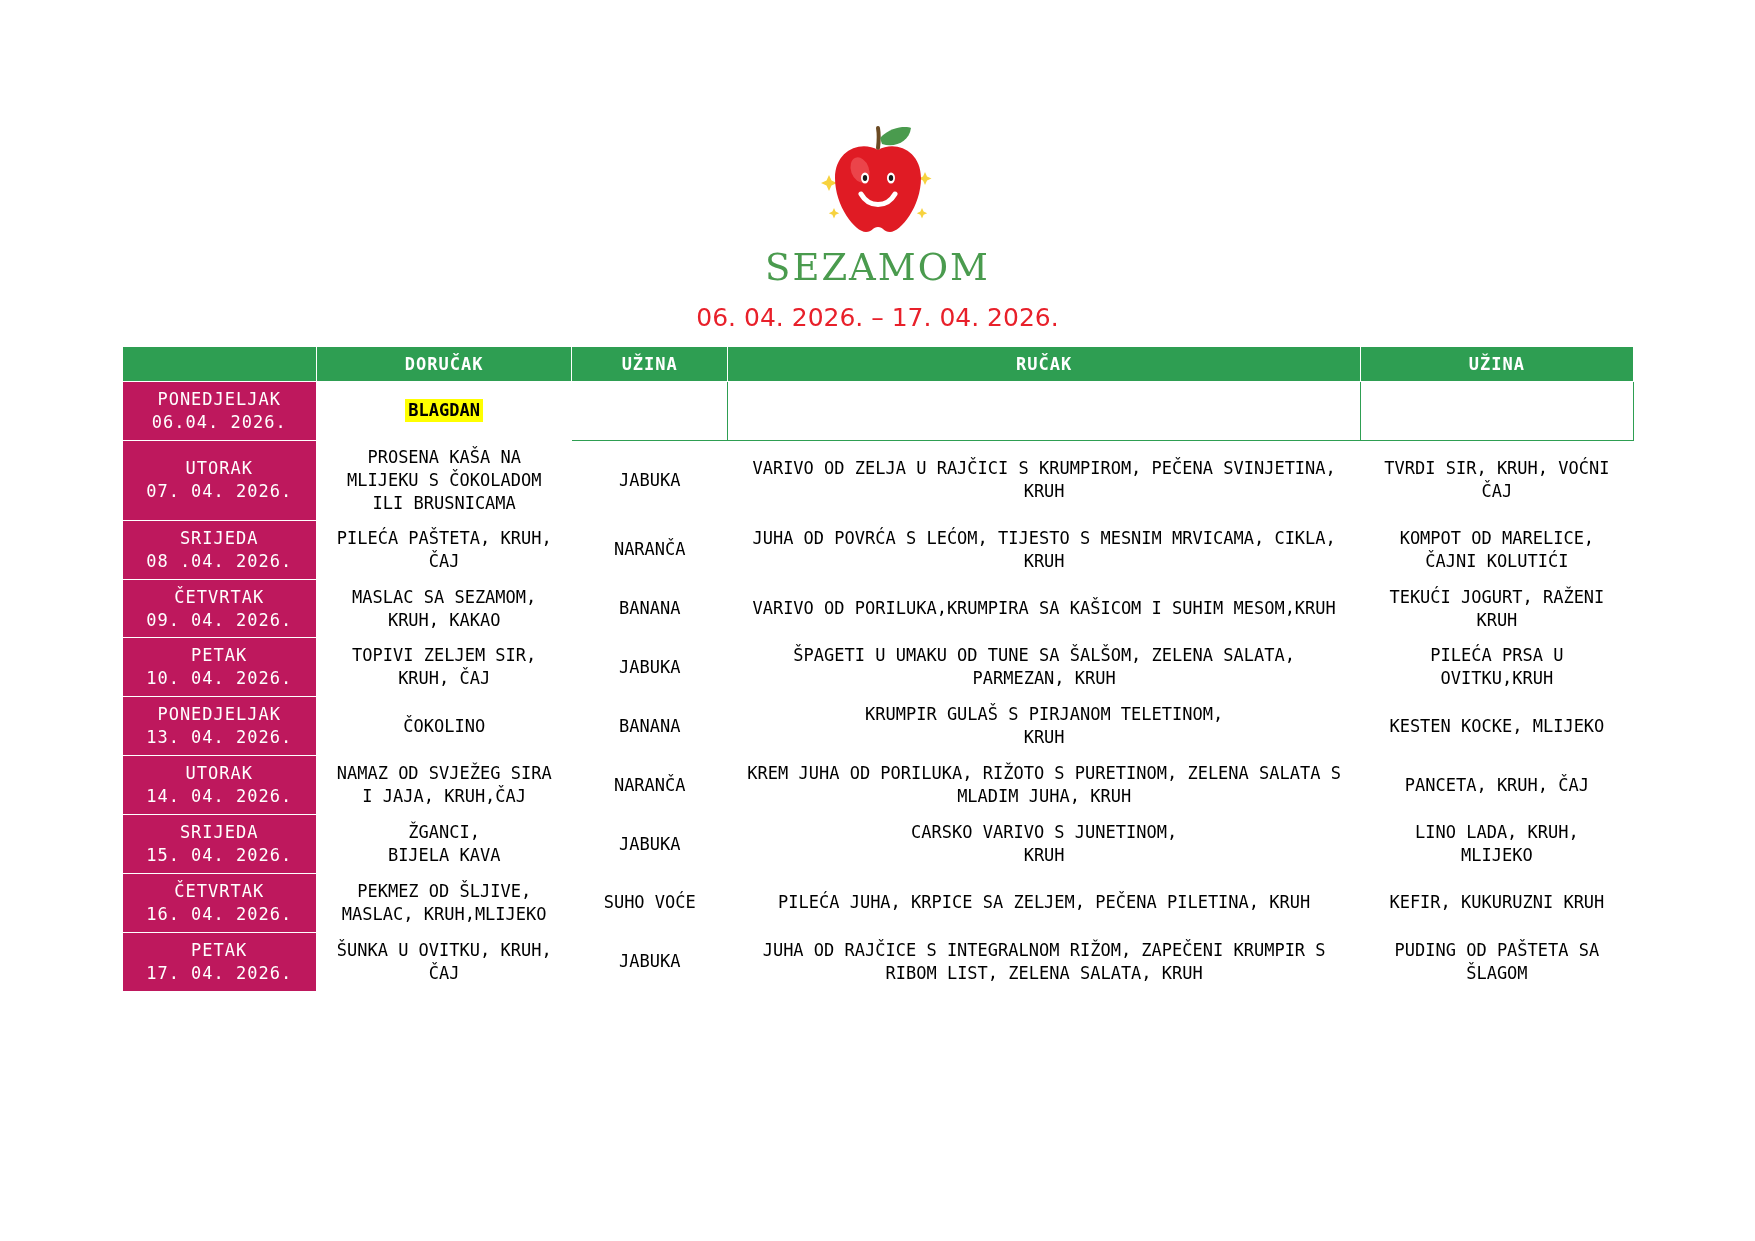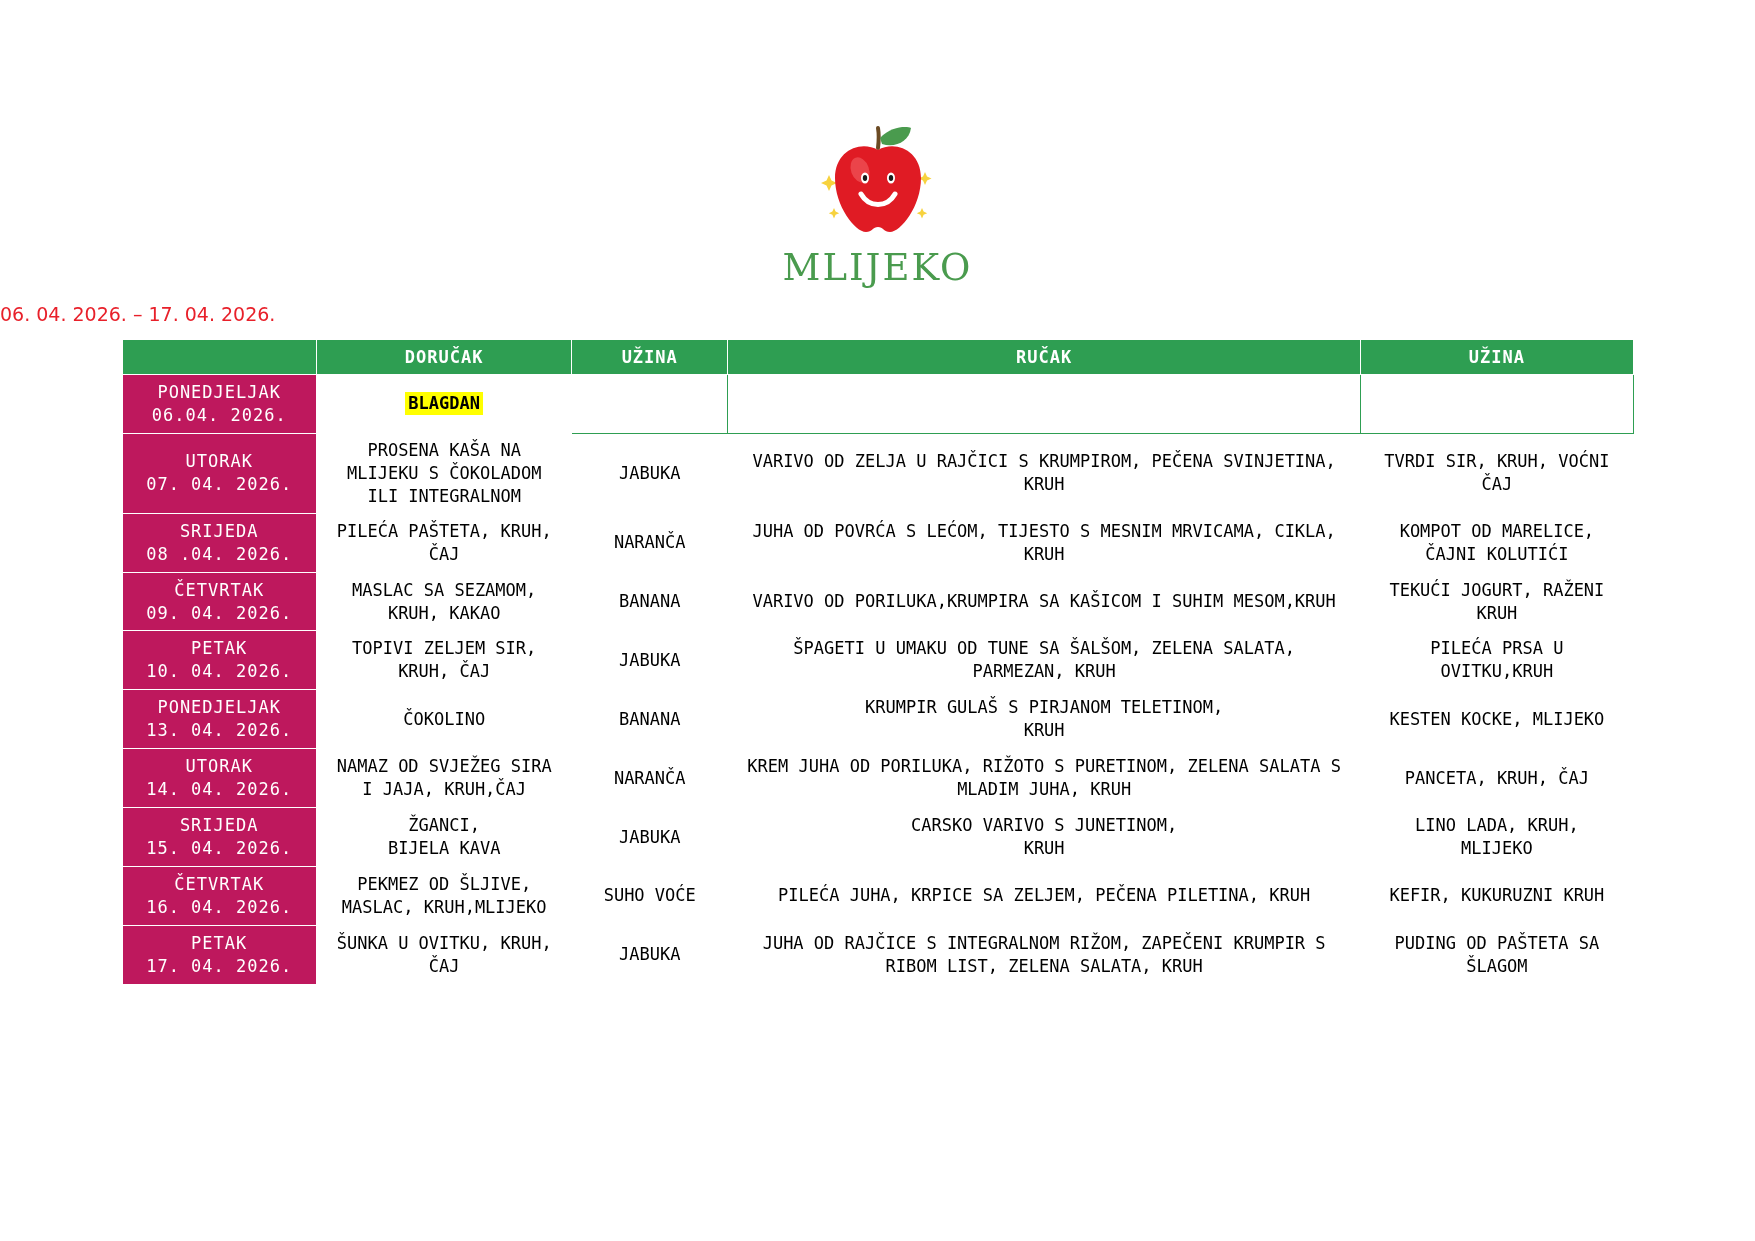--- a/index.html
+++ b/index.html
@@ -40,23 +40,23 @@
     margin-top: 2px;
     font-family: "DejaVu Serif", serif;
     font-size: 37px;
     letter-spacing: 2px;
     color: #4a9b4e;
     font-weight: normal;
   }
 
   
   .date-range {
-    text-align: left;
+    text-align: center;
     color: #e8202a;
-    font-size: 19px;
+    font-size: 25px;
     font-family: "DejaVu Sans", sans-serif;
     margin-top: 14px;
     margin-bottom: 14px;
   }
 
   
   .table-wrap {
     width: 1512px;
     margin: 0 auto;
   }
@@ -146,21 +146,21 @@
         <ellipse cx="57" cy="50" rx="9" ry="13" fill="#f4666a" opacity="0.55" transform="rotate(-20 57 50)"></ellipse>
 
         <ellipse cx="62" cy="58" rx="4" ry="5.5" fill="#ffffff"></ellipse>
         <ellipse cx="88" cy="58" rx="4" ry="5.5" fill="#ffffff"></ellipse>
         <ellipse cx="62" cy="58" rx="2.2" ry="3" fill="#1a1a1a"></ellipse>
         <ellipse cx="88" cy="58" rx="2.2" ry="3" fill="#1a1a1a"></ellipse>
 
         <path d="M58 74 C66 88 84 88 92 74" stroke="#ffffff" stroke-width="5" fill="none" stroke-linecap="round"></path>
       </svg>
     </div>
-    <div class="logo-title">MLIJEKO</div>
+    <div class="logo-title">SEZAMOM</div>
   </div>
 
   <div class="date-range">06. 04. 2026. – 17. 04. 2026.</div>
 
   <div class="table-wrap">
     <table class="menu">
       <colgroup>
         <col class="col-day">
           <col class="col-dor">
           <col class="col-uz1">
@@ -179,21 +179,21 @@
       <tbody id="menu-body">
           <tr>
             <td class="day">PONEDJELJAK<br>06.04. 2026.</td>
             <td class="cell"><span class="highlight">BLAGDAN</span></td>
             <td class="cell empty"></td>
             <td class="cell empty"></td>
             <td class="cell empty"></td>
           </tr>
           <tr>
             <td class="day">UTORAK<br>07. 04. 2026.</td>
-            <td class="cell">PROSENA KAŠA NA MLIJEKU S ČOKOLADOM ILI INTEGRALNOM</td>
+            <td class="cell">PROSENA KAŠA NA MLIJEKU S ČOKOLADOM ILI BRUSNICAMA</td>
             <td class="cell">JABUKA</td>
             <td class="cell">VARIVO OD ZELJA U RAJČICI S KRUMPIROM, PEČENA SVINJETINA, KRUH</td>
             <td class="cell">TVRDI SIR, KRUH, VOĆNI ČAJ</td>
           </tr>
           <tr>
             <td class="day">SRIJEDA<br>08 .04. 2026.</td>
             <td class="cell">PILEĆA PAŠTETA, KRUH, ČAJ</td>
             <td class="cell">NARANČA</td>
             <td class="cell">JUHA OD POVRĆA S LEĆOM, TIJESTO S MESNIM MRVICAMA, CIKLA, KRUH</td>
             <td class="cell">KOMPOT OD MARELICE, ČAJNI KOLUTIĆI</td>

